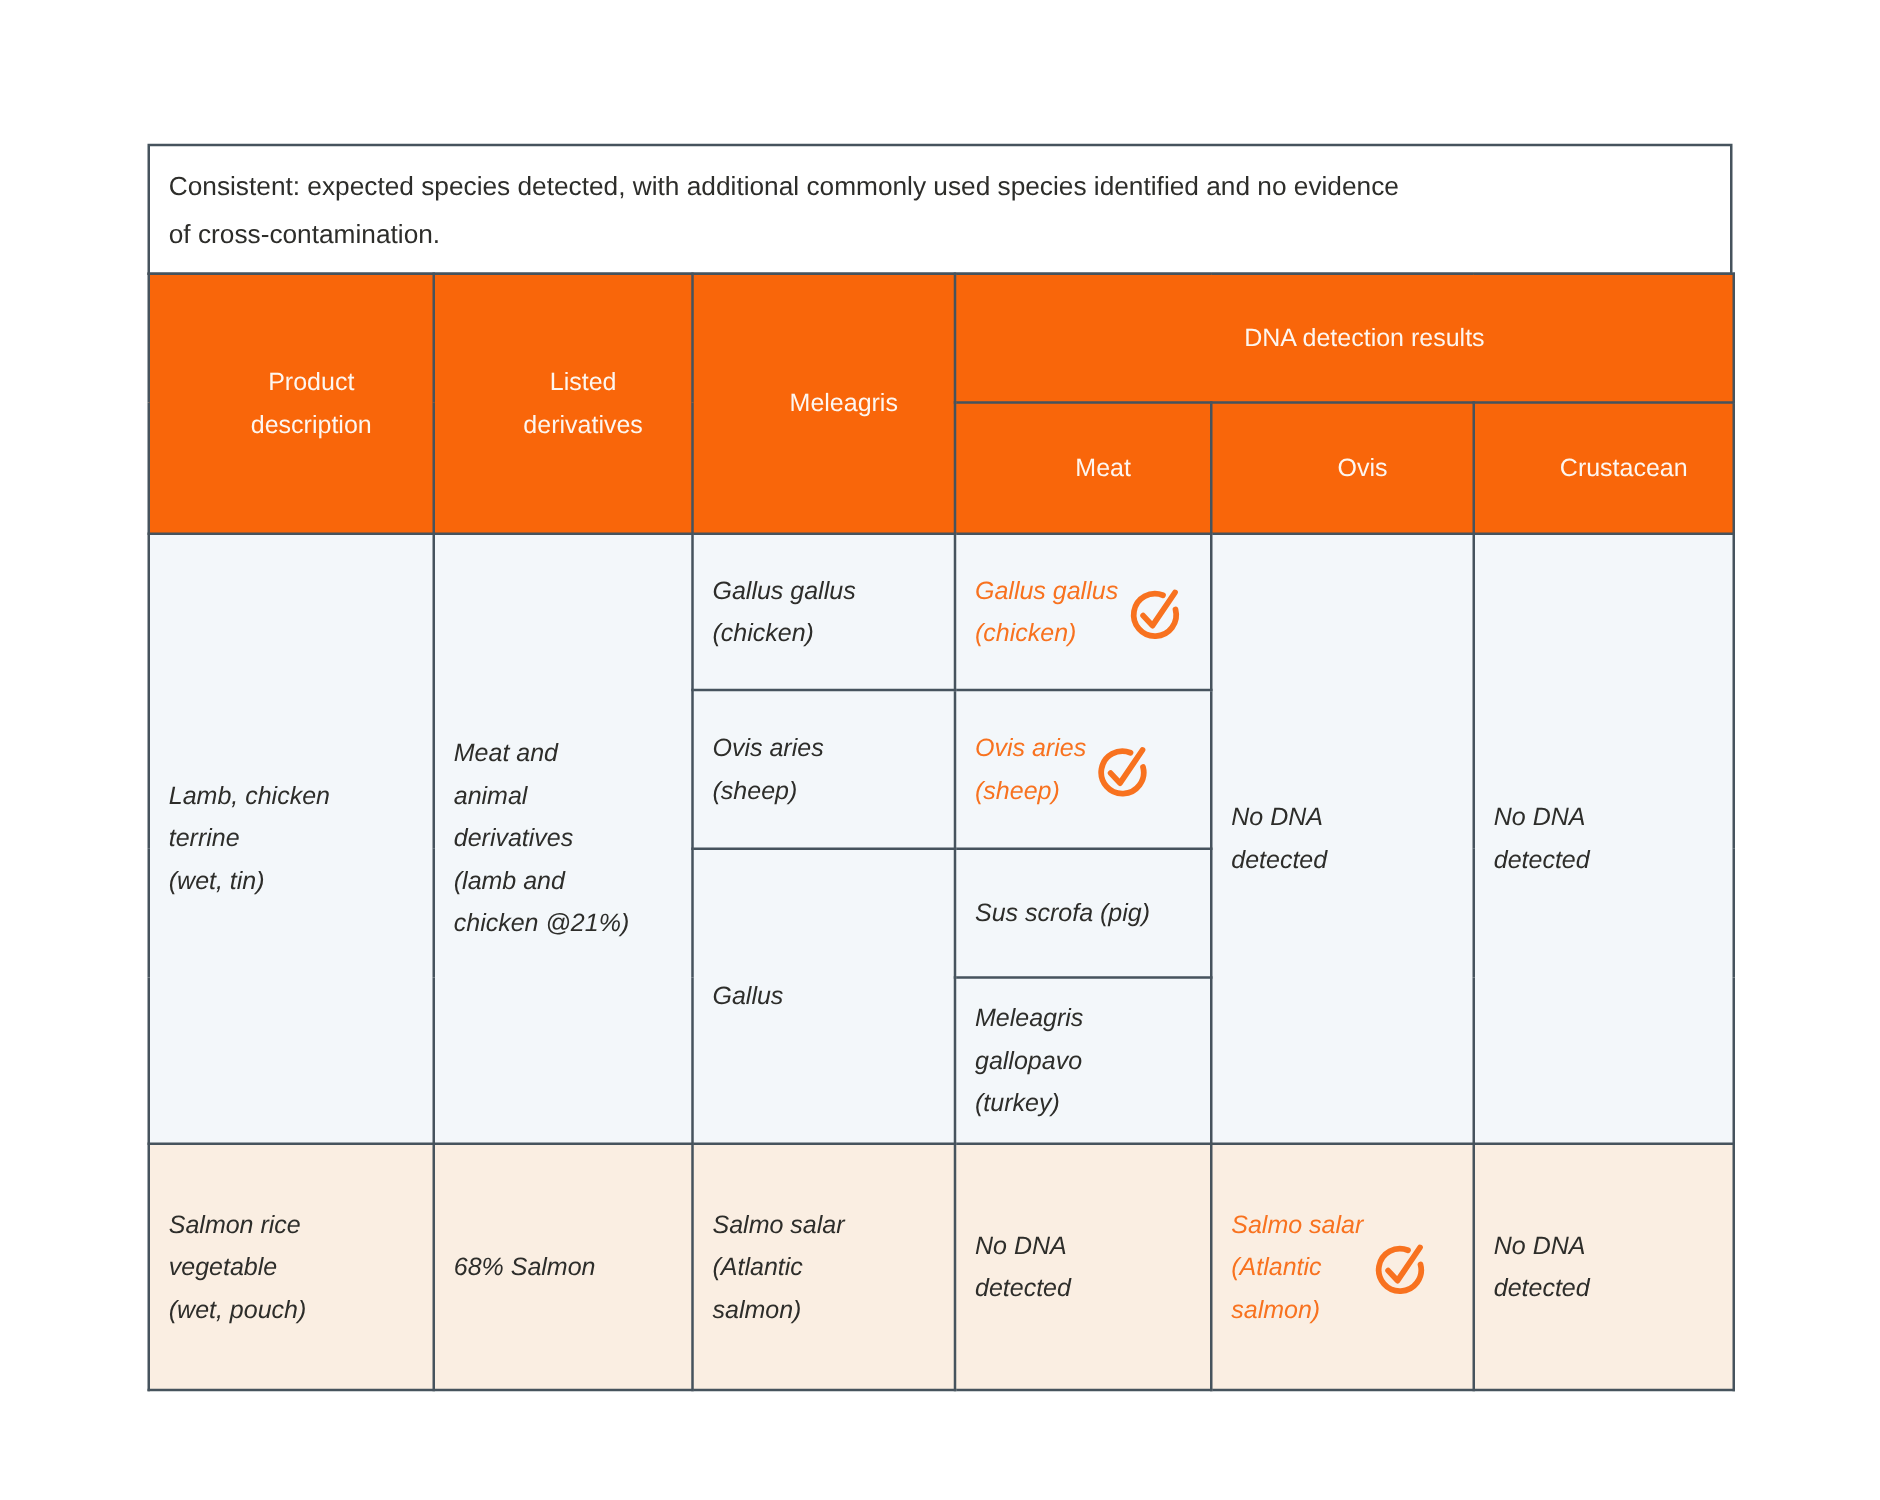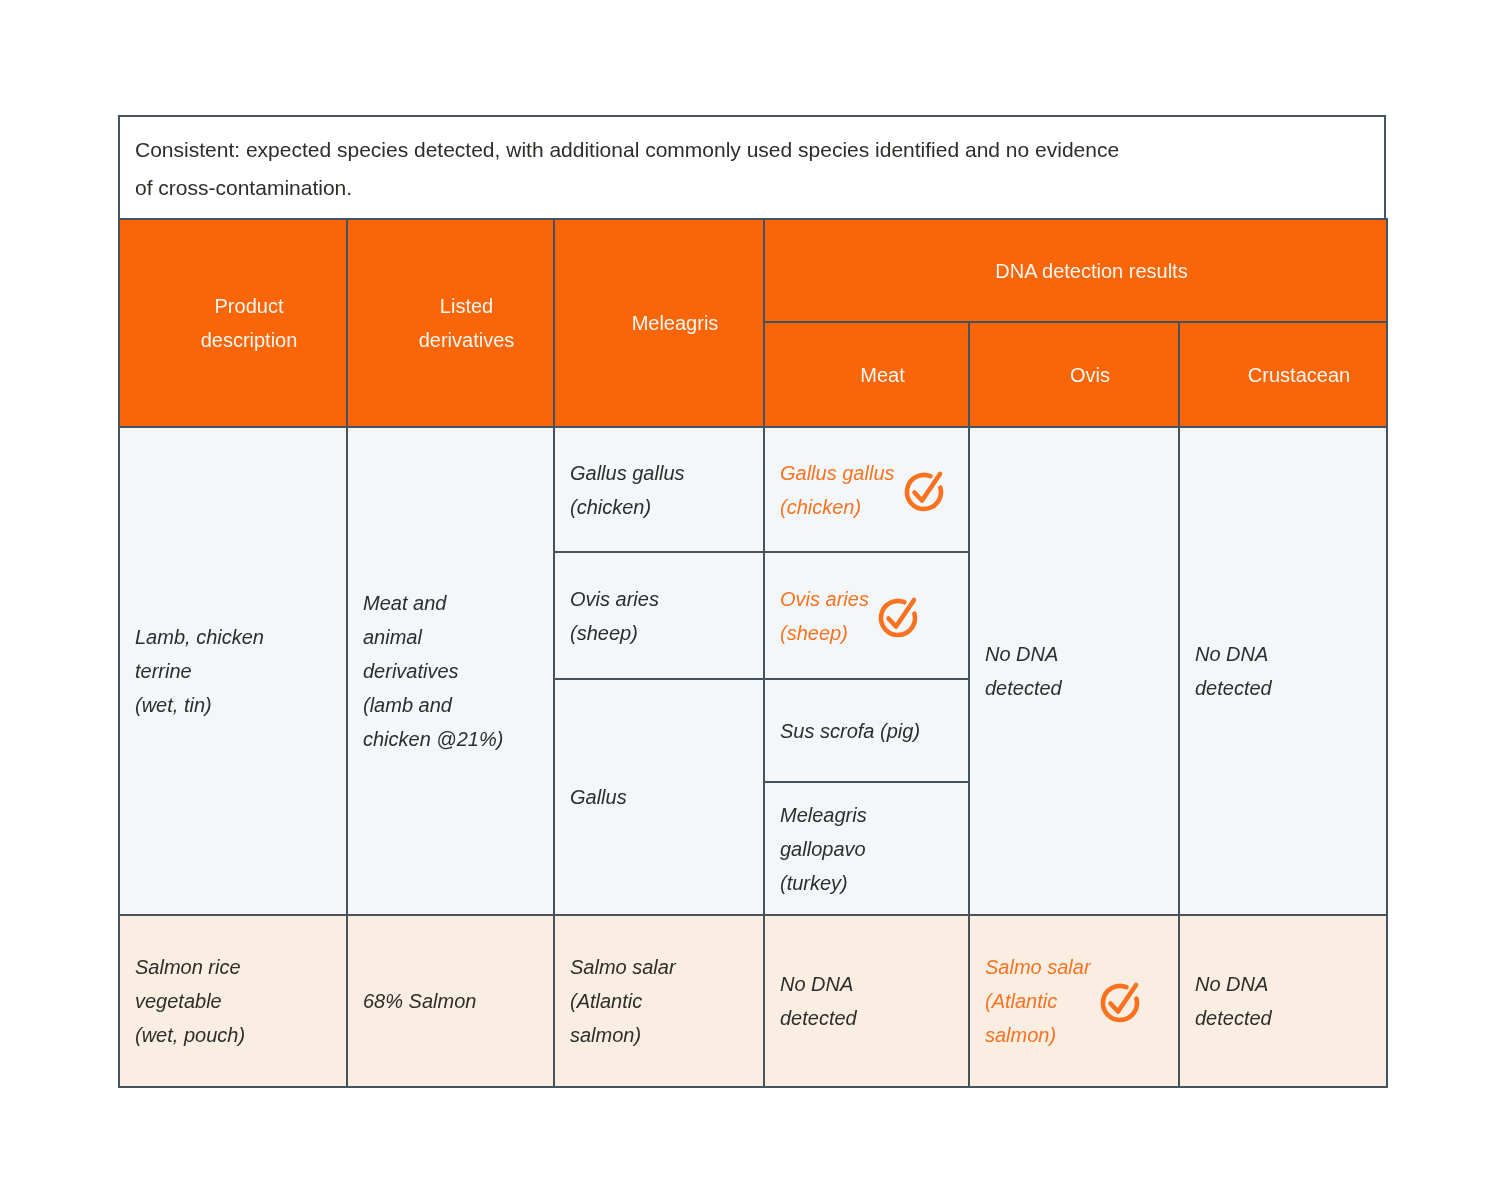--- a/index.html
+++ b/index.html
@@ -26,21 +26,21 @@
   th,td{border:2px solid var(--border);font-size:20px;line-height:34px;
     vertical-align:middle;font-weight:normal;}
   thead th{background:var(--accent);color:var(--header-text);
     text-align:center;white-space:pre-line;padding-left:32px;}
   tr.hr-a{height:103px}
   tr.hr-b{height:105px}
   tr.r1{height:125px}
   tr.r2{height:127px}
   tr.r3{height:103px}
   tr.r4{height:133px}
-  tr.r5{height:172px}
+  tr.r5{height:197px}
   tbody td{padding:12px 10px 12px 15px;}
   tbody tr .bg1{background:var(--row1-bg);}
   tbody tr .bg2{background:var(--row2-bg);}
   .cell-text{white-space:pre-line;font-style:italic;}
   .accent-text{color:var(--accent-text);}
   .cell-flex{display:flex;align-items:center;gap:6px;}
   .cell-flex .cell-text{flex:0 1 auto;}
   .check-icon{flex:none;width:50px;height:50px;display:block;}
   .check-icon path{stroke:var(--accent-text);stroke-width:4.6;fill:none;
     stroke-linecap:round;stroke-linejoin:round;}

